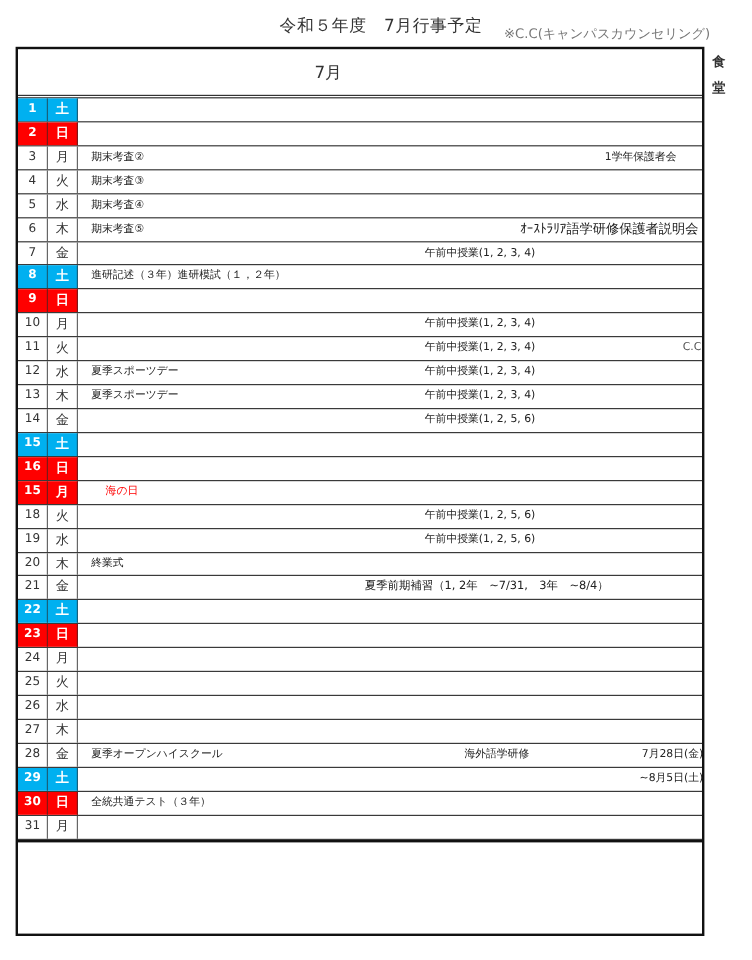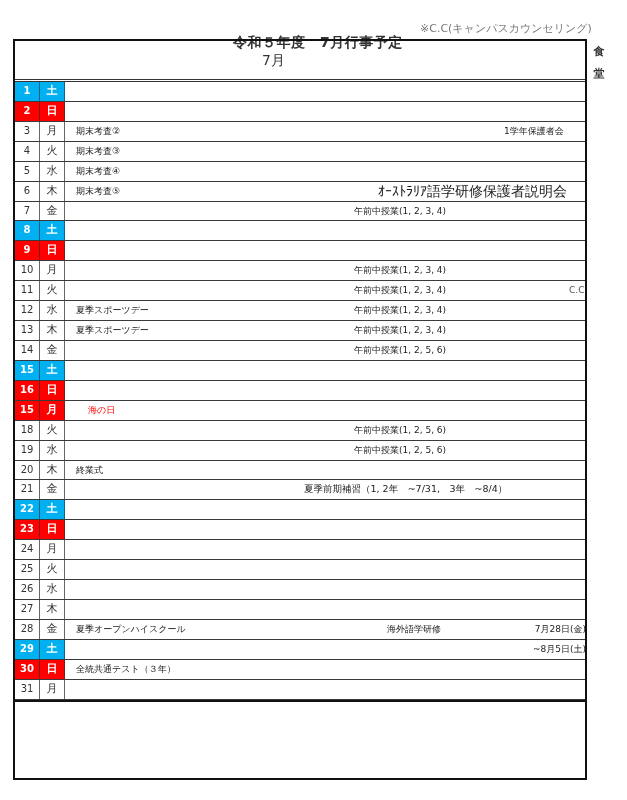--- a/index.html
+++ b/index.html
@@ -3,22 +3,22 @@
   <meta charset="utf-8">
   <style>
     html, body { margin: 0; padding: 0; background: #ffffff; }
     body {
       width: 627px; height: 800px; position: relative; overflow: hidden;
       font-family: "DejaVu Sans", "Liberation Sans", sans-serif; color: #333;
     }
     :root { --sat: #00B0F0; --sun: #FF0000; --holiday-text: #FF0000; }
 
     .title {
-      position: absolute; left: 233px; top: 34px;
-      font-size: 14px; color: #333; white-space: nowrap; letter-spacing: 0.5px; font-weight: bold;
+      position: absolute; left: 233px; top: 13px;
+      font-size: 14px; color: #333; white-space: nowrap; letter-spacing: 0.5px;
     }
     .title-note {
       position: absolute; left: 420px; top: 21px;
       font-size: 11px; color: #777; white-space: nowrap;
     }
     .side-label {
       position: absolute; left: 592px; top: 41px; width: 14px;
       font-size: 11px; line-height: 22px; color: #333; font-weight: bold;
       text-align: center;
     }
@@ -59,21 +59,21 @@
       background: var(--sun); color: #fff; font-weight: bold; border-right-color: #7a1a1a;
     }
     .ev { position: absolute; top: 0; white-space: nowrap; }
     .ev.holiday-text { color: var(--holiday-text); font-weight: normal; margin-left: 12px; }
     .slot-main   { left: 1px; padding-left: 10px; }
     .slot-hoshu  { left: 239px; font-size: 9.5px; }
     .slot-half   { left: 289px; }
     .slot-kaigai { left: 322px; }
     .slot-pta    { left: 439px; }
     .slot-cc     { left: 504px; color: #555; }
-    .slot-right  { right: 18px; font-size: 14px; }
+    .slot-right  { right: 3px; font-size: 11px; }
     .slot-end    { right: -1px; }
 
     .notes-box {
       position: absolute; left: 0; right: 0; bottom: 0; height: 78px;
       box-sizing: border-box; border-top: 2px solid #111;
     }
   </style>
 </head>
 <body>
 
@@ -133,20 +133,23 @@
       <div class="row normal">
         <div class="c-num">7</div>
         <div class="c-wd">金</div>
         <div class="c-ev">
           <span class="ev slot-half">午前中授業(1, 2, 3, 4)</span>
         </div>
       </div>
       <div class="row sat">
         <div class="c-num">8</div>
         <div class="c-wd">土</div>
+        <div class="c-ev">
+          <span class="ev slot-main">進研記述（３年）進研模試（１，２年）</span>
+        </div>
       </div>
       <div class="row sun">
         <div class="c-num">9</div>
         <div class="c-wd">日</div>
         <div class="c-ev"></div>
       </div>
       <div class="row normal">
         <div class="c-num">10</div>
         <div class="c-wd">月</div>
         <div class="c-ev">

